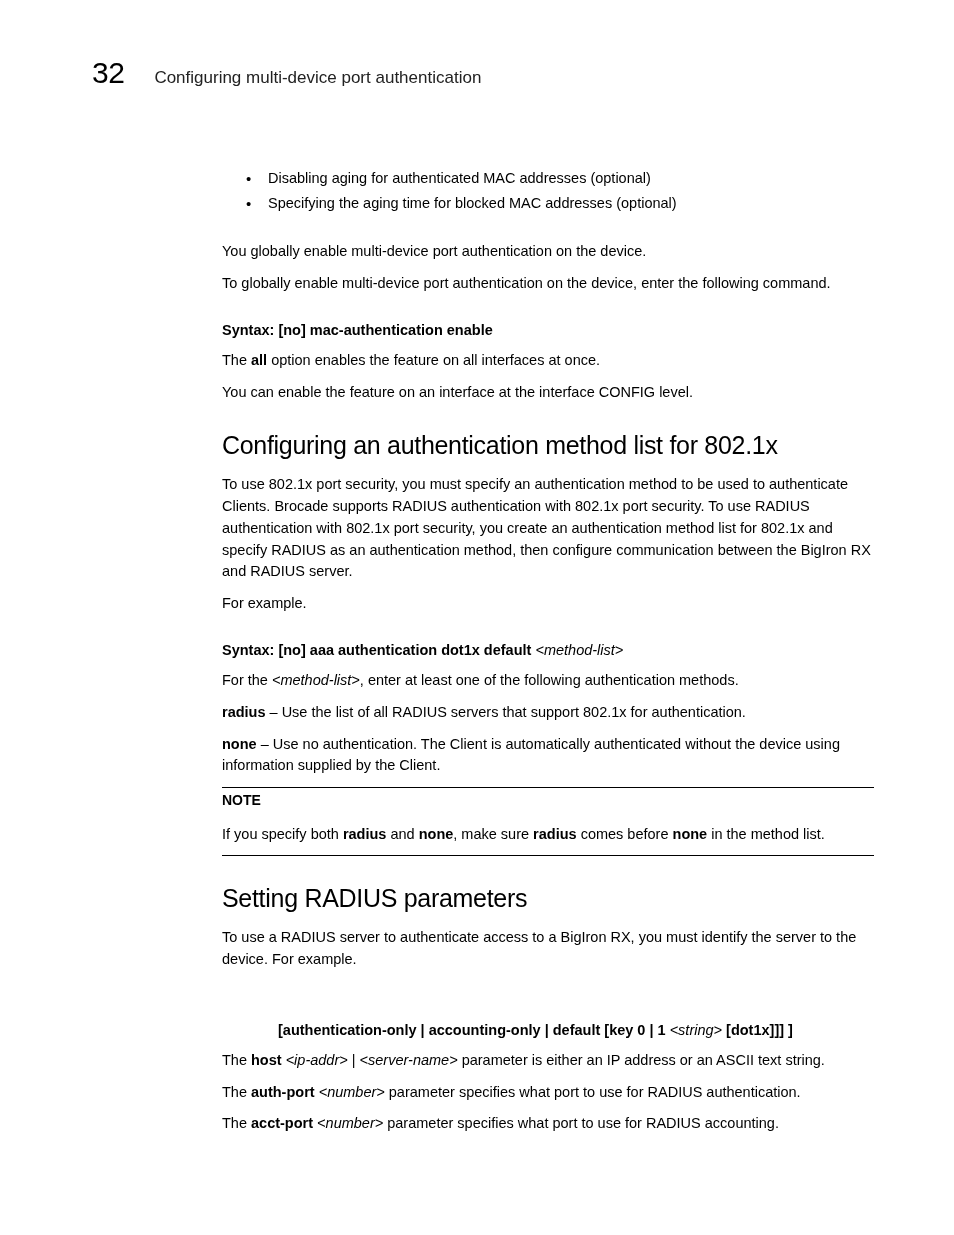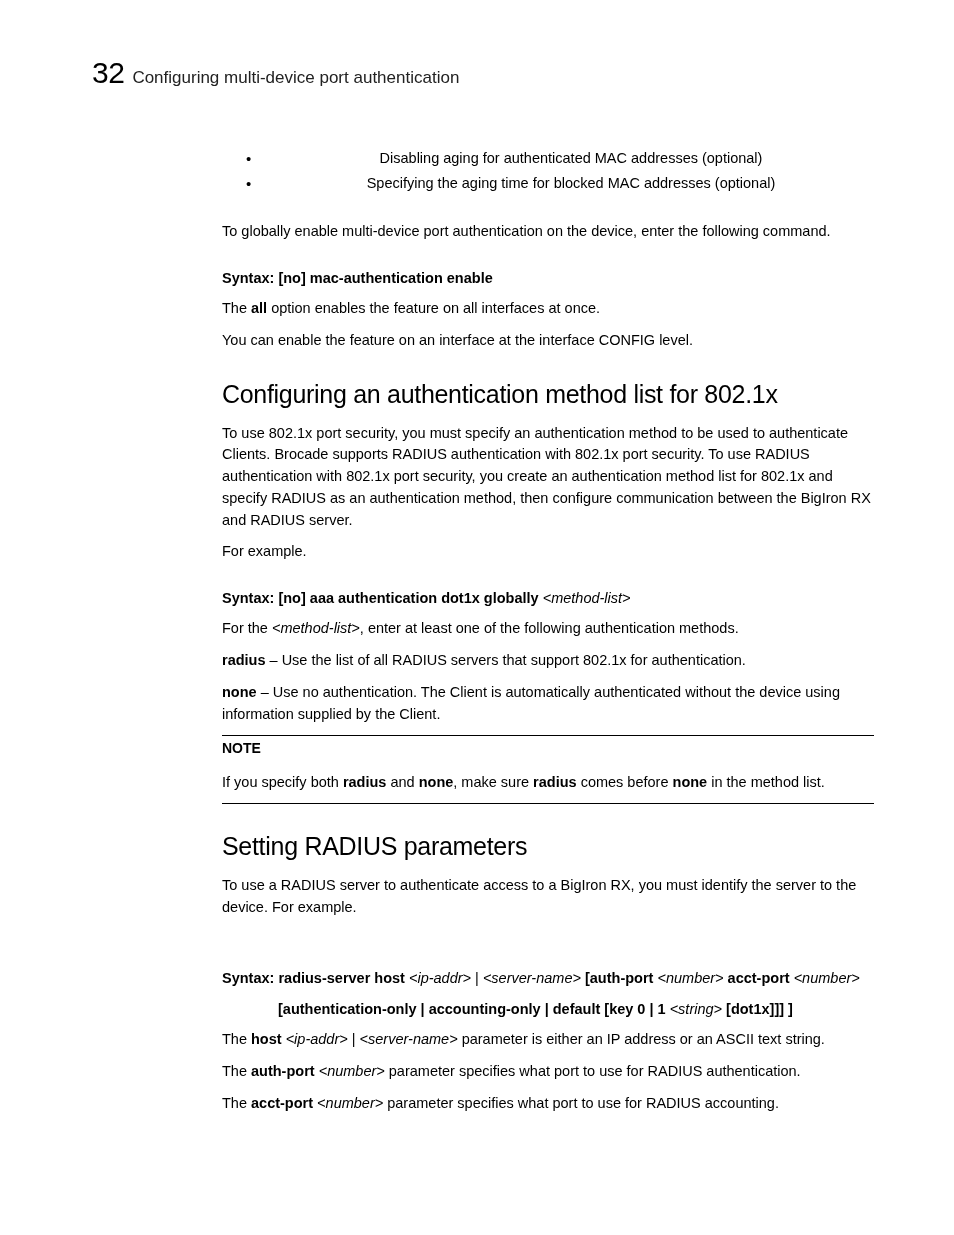--- a/index.html
+++ b/index.html
@@ -17,22 +17,22 @@
     position: absolute;
     left: 0; top: 0;
     width: 954px;
     height: 1235px;
     padding: 56px 80px 60px 92px;
     box-sizing: border-box;
   }
   .run-header {
     display: flex;
     align-items: baseline;
-    gap: 8px;
-    margin-bottom: 56px;
+    gap: 30px;
+    margin-bottom: 76px;
   }
   .page-number {
     font-family: "Arial Narrow", Arial, sans-serif;
     font-size: 30px;
     font-weight: 400;
     font-stretch: condensed;
     letter-spacing: -0.5px;
   }
   .header-title {
     font-size: 17px;
@@ -45,21 +45,20 @@
   ul.bullets {
     list-style: none;
     padding: 0;
     margin: 0 0 26px 24px;
   }
   ul.bullets li {
     position: relative;
     padding-left: 22px;
     font-size: 14.5px;
     line-height: 1.7;
-    text-align: center;
   }
   ul.bullets li::before {
     content: "•";
     position: absolute;
     left: 0;
     top: 0;
     font-size: 15px;
   }
   h2.section {
     font-family: "Arial Narrow", Arial, sans-serif;
@@ -117,53 +116,53 @@
     <span class="header-title">Configuring multi-device port authentication</span>
   </div>
 
   <div class="content">
 
     <ul class="bullets">
       <li>Disabling aging for authenticated MAC addresses (optional)</li>
       <li>Specifying the aging time for blocked MAC addresses (optional)</li>
     </ul>
 
+    <p>You globally enable multi-device port authentication on the device.</p>
     <p>To globally enable multi-device port authentication on the device, enter the following command.</p>
 
     <div class="syntax-block">
       <div class="syntax-line"><span class="b">Syntax:</span><span class="b"> [no] mac-authentication enable</span></div>
     </div>
 
     <p><span>The </span><span class="b">all</span><span> option enables the feature on all interfaces at once.</span></p>
     <p>You can enable the feature on an interface at the interface CONFIG level.</p>
 
     <h2 class="section">Configuring an authentication method list for 802.1x</h2>
     <p>To use 802.1x port security, you must specify an authentication method to be used to authenticate Clients. Brocade supports RADIUS authentication with 802.1x port security. To use RADIUS authentication with 802.1x port security, you create an authentication method list for 802.1x and specify RADIUS as an authentication method, then configure communication between the BigIron RX and RADIUS server.</p>
     <p>For example.</p>
 
     <div class="syntax-block">
-      <div class="syntax-line"><span class="b">Syntax:</span><span class="b"> [no] aaa authentication dot1x globally </span><span class="i">&lt;method-list&gt;</span></div>
+      <div class="syntax-line"><span class="b">Syntax:</span><span class="b"> [no] aaa authentication dot1x default </span><span class="i">&lt;method-list&gt;</span></div>
     </div>
 
     <p><span>For the </span><span class="i">&lt;method-list&gt;</span><span>, enter at least one of the following authentication methods.</span></p>
 
     <p><span class="b">radius</span><span> – Use the list of all RADIUS servers that support 802.1x for authentication.</span></p>
 
     <p><span class="b">none</span><span> – Use no authentication. The Client is automatically authenticated without the device using information supplied by the Client.</span></p>
 
     <hr class="note-rule">
     <div class="note-label">NOTE</div>
     <p class="note-text"><span>If you specify both </span><span class="b">radius</span><span> and </span><span class="b">none</span><span>, make sure </span><span class="b">radius</span><span> comes before </span><span class="b">none</span><span> in the method list.</span></p>
     <hr class="note-rule">
 
     <h2 class="section" style="">Setting RADIUS parameters</h2>
     <p>To use a RADIUS server to authenticate access to a BigIron RX, you must identify the server to the device. For example.</p>
 
     <div class="syntax-block" style="margin-top:48px">
-      <div class="syntax-line hang"><span class="b">Syntax:</span><span class="b"> radius-server host </span><span class="i">&lt;ip-addr&gt;</span><span> | </span><span class="i">&lt;server-name&gt;</span><span class="b"> [auth-port </span><span class="i">&lt;number&gt;</span><span class="b"> acct-port </span><span class="i">&lt;number&gt;</span></div>
       <div class="syntax-line hang2"><span class="b">[authentication-only | accounting-only | default [key 0 | 1 </span><span class="i">&lt;string&gt;</span><span class="b"> [dot1x]]] ]</span></div>
     </div>
 
     <p><span>The </span><span class="b">host</span><span> </span><span class="i">&lt;ip-addr&gt;</span><span> | </span><span class="i">&lt;server-name&gt;</span><span> parameter is either an IP address or an ASCII text string.</span></p>
 
     <p><span>The </span><span class="b">auth-port</span><span> </span><span class="i">&lt;number&gt;</span><span> parameter specifies what port to use for RADIUS authentication.</span></p>
 
     <p><span>The </span><span class="b">acct-port</span><span> </span><span class="i">&lt;number&gt;</span><span> parameter specifies what port to use for RADIUS accounting.</span></p>
 
   </div>

